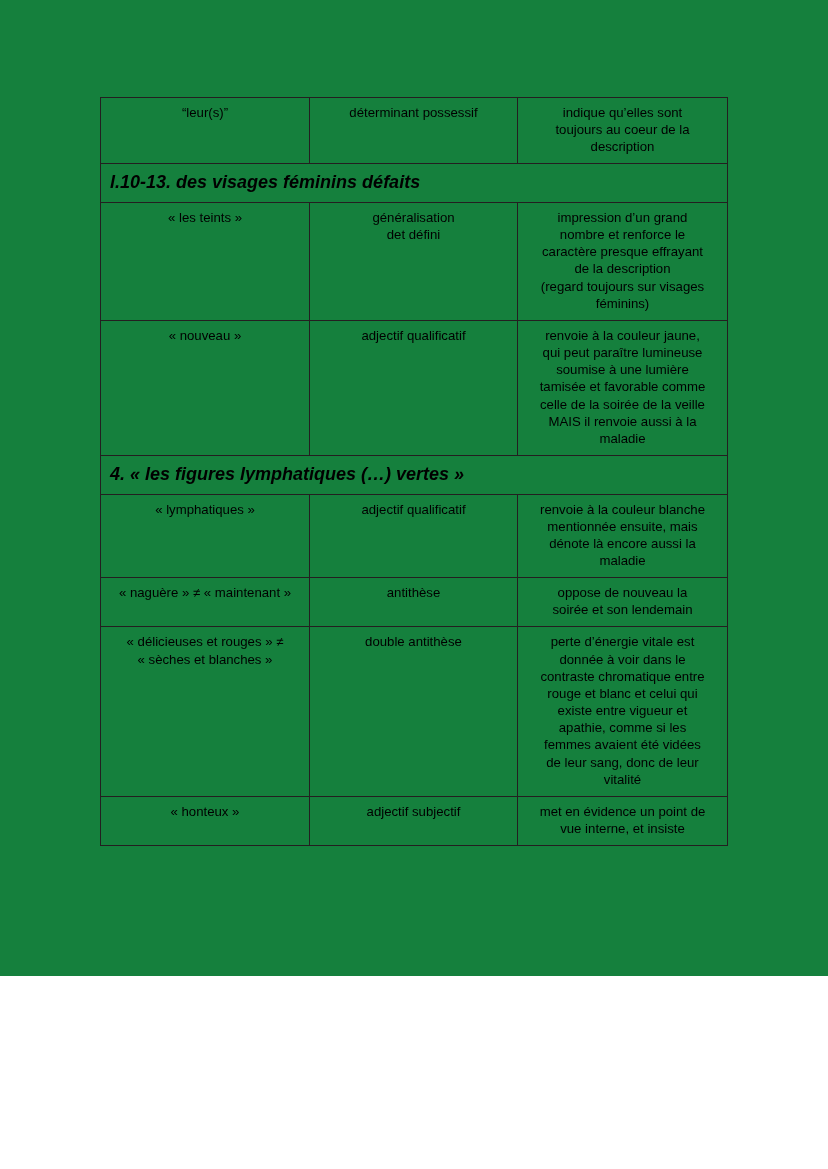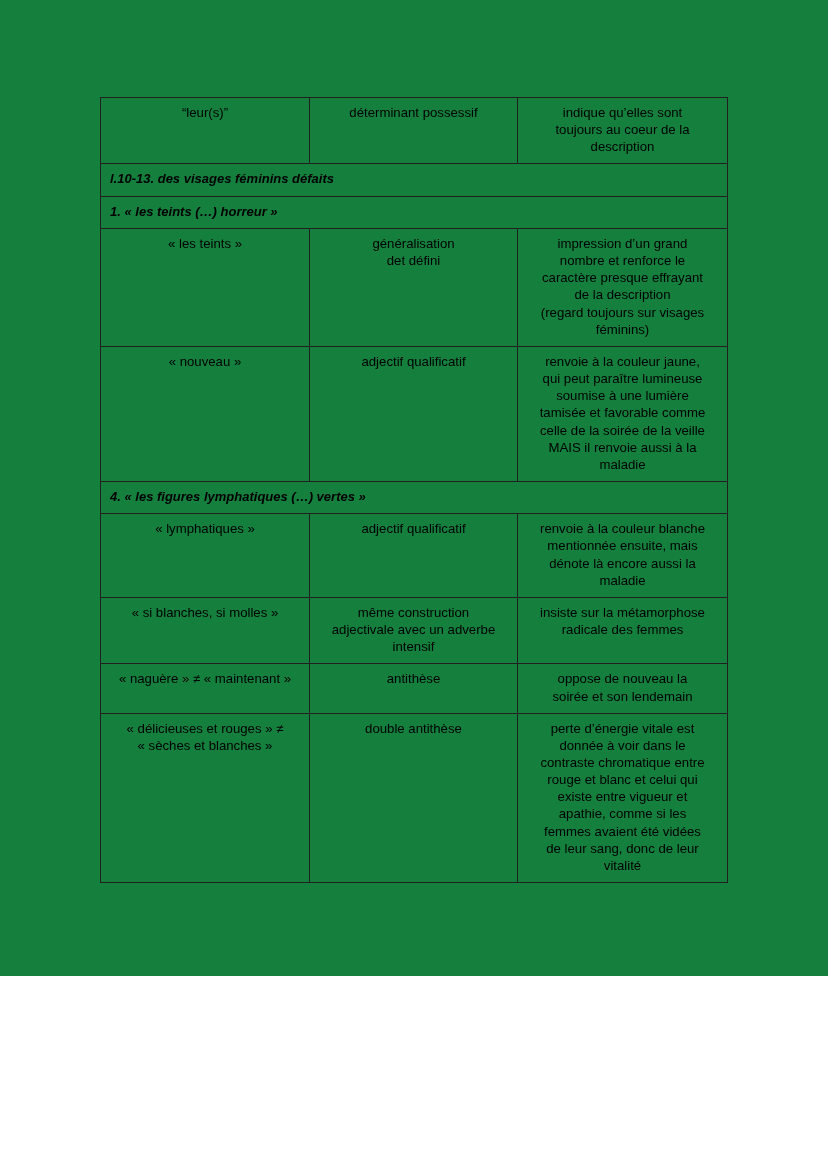--- a/index.html
+++ b/index.html
@@ -42,21 +42,21 @@
   }
   .col-quote   { width: 209px; }
   .col-proc    { width: 208px; }
   .col-effect  { width: 210px; }
 
   
   td.section-head {
     text-align: left;
     font-style: italic;
     font-weight: bold;
-    font-size: 13px;
+    font-size: 18px;
     padding: 7px 23px 8px 9px;
     line-height: 1.25;
   }
   .sec-violet { color: #9932cc; }
   .sec-magenta { color: #ee44cc; }
 
   .cell-text { display: block; white-space: pre-line; }
 </style>
 </head>
 <body>
@@ -77,23 +77,20 @@
             <span class="cell-text">déterminant possessif</span>
           </td>
           <td>
             <span class="cell-text">indique qu’elles sont
 toujours au coeur de la
 description</span>
           </td>
         </tr>
         <tr>
           <td colspan="3" class="section-head sec-violet">l.10-13. des visages féminins défaits</td>
-        </tr>
-        <tr>
-          <td colspan="3" class="section-head sec-magenta">1. « les teints (…) horreur »</td>
         </tr>
         <tr>
           <td>
             <span class="cell-text">« les teints »</span>
           </td>
           <td>
             <span class="cell-text">généralisation
 det défini</span>
           </td>
           <td>
@@ -134,34 +131,20 @@
           </td>
           <td>
             <span class="cell-text">renvoie à la couleur blanche
 mentionnée ensuite, mais
 dénote là encore aussi la
 maladie</span>
           </td>
         </tr>
         <tr>
           <td>
-            <span class="cell-text">« si blanches, si molles »</span>
-          </td>
-          <td>
-            <span class="cell-text">même construction
-adjectivale avec un adverbe
-intensif</span>
-          </td>
-          <td>
-            <span class="cell-text">insiste sur la métamorphose
-radicale des femmes</span>
-          </td>
-        </tr>
-        <tr>
-          <td>
             <span class="cell-text">« naguère » ≠ « maintenant »</span>
           </td>
           <td>
             <span class="cell-text">antithèse</span>
           </td>
           <td>
             <span class="cell-text">oppose de nouveau la
 soirée et son lendemain</span>
           </td>
         </tr>
@@ -178,15 +161,27 @@
 donnée à voir dans le
 contraste chromatique entre
 rouge et blanc et celui qui
 existe entre vigueur et
 apathie, comme si les
 femmes avaient été vidées
 de leur sang, donc de leur
 vitalité</span>
           </td>
         </tr>
+        <tr>
+          <td>
+            <span class="cell-text">« honteux »</span>
+          </td>
+          <td>
+            <span class="cell-text">adjectif subjectif</span>
+          </td>
+          <td>
+            <span class="cell-text">met en évidence un point de
+vue interne, et insiste</span>
+          </td>
+        </tr>
       </tbody>
   </table>
 </div>
 
 </body></html>

